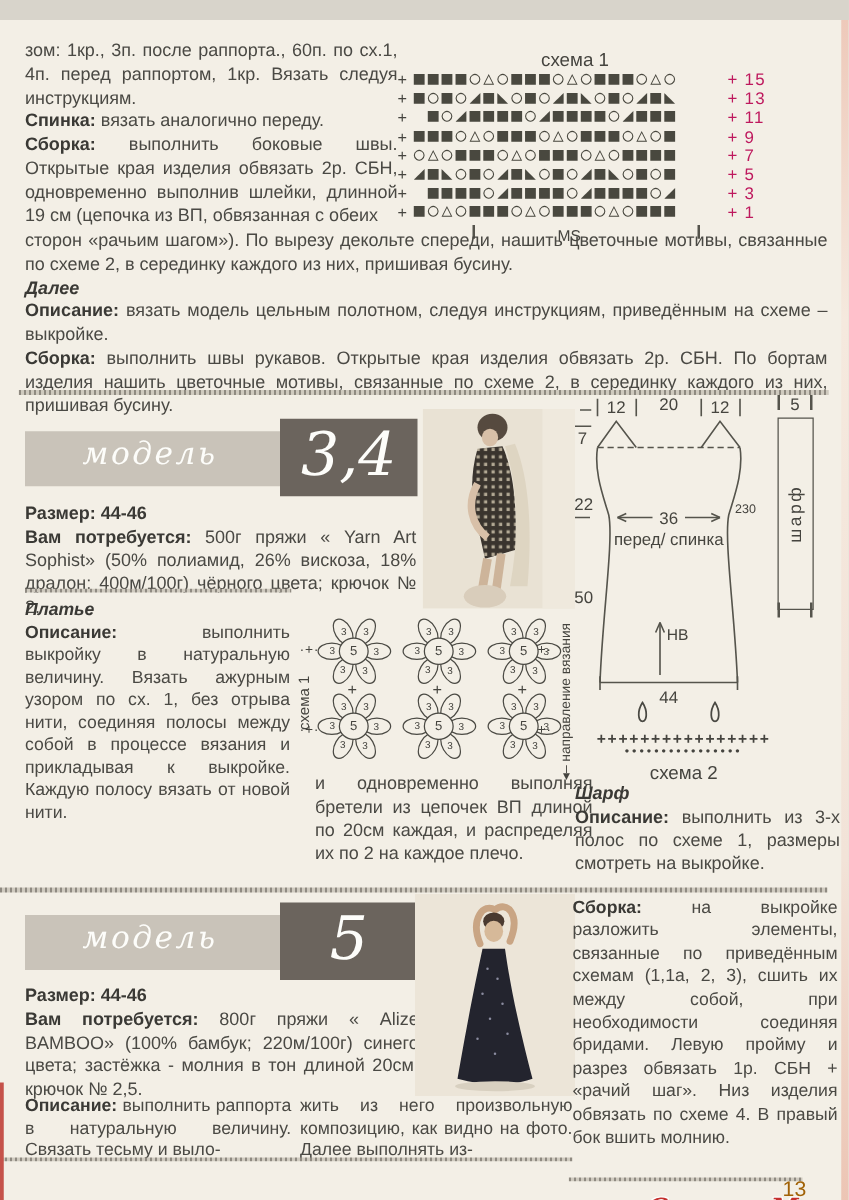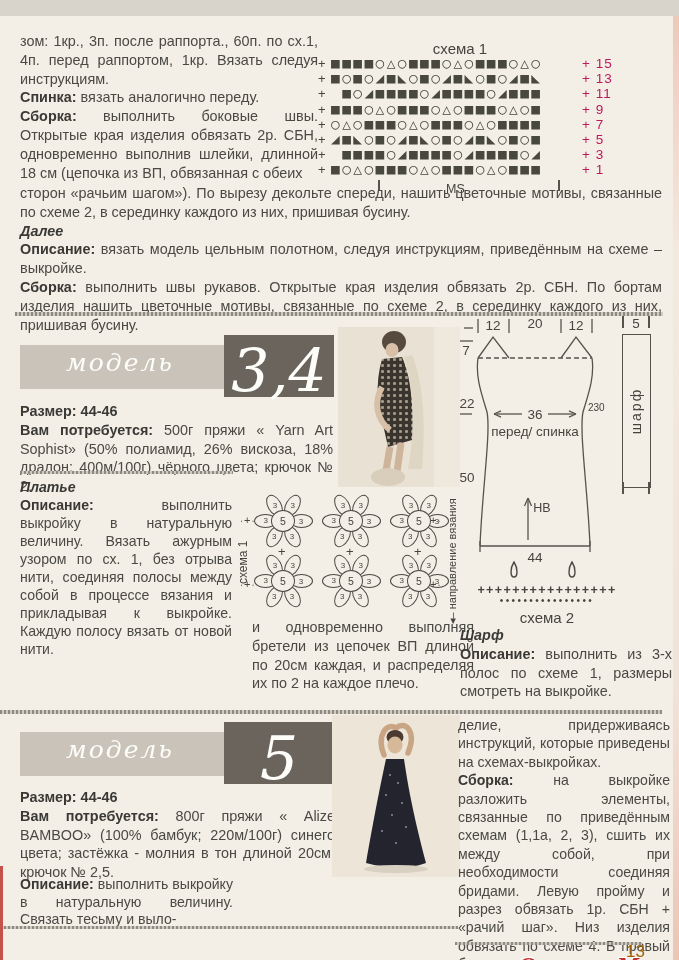--- a/index.html
+++ b/index.html
@@ -23,21 +23,21 @@
   .chart-ms{position:absolute;left:330px;top:164px;width:250px;height:16px;font-size:12.5px;color:#45443f;}
   .mstick{position:absolute;top:0;width:1.5px;height:11px;background:#55544c;}
   .mslabel{position:absolute;top:2px;}
 
   
   .banner-strip{position:absolute;left:20px;width:312px;height:44px;background:#c9c3b9;}
   .banner-box{position:absolute;left:224px;width:110px;height:62px;background:#6b645d;}
   .banner-script{position:absolute;left:20px;width:200px;text-align:center;
       font-family:"DejaVu Serif",serif;font-style:italic;font-size:25px;color:#fdfdfa;letter-spacing:2px;}
   .banner-num{position:absolute;left:224px;width:110px;text-align:center;
-      font-family:"DejaVu Serif",serif;font-style:italic;font-size:60px;color:#fdfdfa;}
+      font-family:"DejaVu Serif",serif;font-style:italic;font-size:48px;color:#fdfdfa;}
 
   
   .motif-grid{position:absolute;left:250px;top:478px;display:grid;grid-template-columns:repeat(3,66px);
       column-gap:2px;row-gap:8px;}
   .flower{position:relative;width:64px;height:52px;}
   .fcenter{position:absolute;left:50%;top:50%;width:22px;height:20px;margin:-10px 0 0 -11px;
       border:1.3px solid #4a4943;border-radius:50%;background:#f3efe6;z-index:2;
       display:flex;align-items:center;justify-content:center;font-size:10.5px;color:#45443f;}
   .petal{position:absolute;left:50%;top:50%;width:21px;height:12px;margin:-6px 0 0 -10.5px;
       border:1.2px solid #4a4943;border-radius:50%;display:flex;align-items:center;justify-content:center;}
@@ -84,21 +84,21 @@
   .scan-left-red{position:absolute;left:0;top:850px;width:3px;height:110px;background:#c5524a;}
 </style>
 </head>
 <body>
 
 <div class="page">
 
   <div class="abs txt" style="left:20px;top:16px;width:298px;">
     <p><span>зом: 1кр., 3п. после раппорта., 60п. по сх.1, 4п. перед раппортом, 1кр. Вязать следуя инструкциям.</span></p>
     <p><b>Спинка:</b><span> вязать аналогично переду.</span></p>
-    <p><b>Сборка:</b><span> выполнить боковые швы. Открытые края изделия обвязать 2р. СБН, одновременно выполнив шлейки, длинной 18 см (цепочка из ВП, обвязанная с обеих</span></p>
+    <p><b>Сборка:</b><span> выполнить боковые швы. Открытые края изделия обвязать 2р. СБН, одновременно выполнив шлейки, длинной 19 см (цепочка из ВП, обвязанная с обеих</span></p>
   </div>
 
   <div class="chart-title">схема 1</div>
   <div class="chart">
       <div class="crow">
         <span class="cplus">+</span>
         <span class="ccells">■■■■○△○■■■○△○■■■○△○</span>
         <span class="cnum">+ 15</span>
       </div>
       <div class="crow">
@@ -401,21 +401,24 @@
   <div class="banner-box" style="top:706px;"></div>
   <div class="banner-script" style="top:719px;">модель</div>
   <div class="banner-num" style="top:707px;">5</div>
 
   <div class="abs txt" style="left:20px;top:772px;width:315px;">
     <p><b>Размер:</b><b> 44-46</b></p>
     <p><b>Вам потребуется:</b><span> 800г пряжи « Alize BAMBOO» (100% бамбук; 220м/100г) синего цвета; застёжка - молния в тон длиной 20см; крючок № 2,5.</span></p>
   </div>
 
   <div class="abs txt" style="left:20px;top:860px;width:213px;font-size:14.1px;line-height:17.6px;">
-    <p><b>Описание:</b><span> выполнить выкройку в натуральную величину. Связать тесьму и выло-</span></p>
+    <p><b>Описание:</b><span> выполнить раппорта в натуральную величину. Связать тесьму и выло-</span></p>
+  </div>
+  <div class="abs txt" style="left:240px;top:860px;width:218px;font-size:14.1px;line-height:17.6px;">
+    <p><span>жить из него произвольную композицию, как видно на фото. Далее выполнять из-</span></p>
   </div>
 
   <div class="photo" style="left:332px;top:699px;width:128px;height:162px;">
     <svg width="128" height="162" viewBox="0 0 128 162">
       <rect width="128" height="162" fill="#ece5d8"></rect>
       <path d="M52,40 C44,20 55,7 64,13 C73,5 85,16 76,38" stroke="#c9a584" stroke-width="5.5" fill="none" stroke-linecap="round"></path>
       <ellipse cx="63" cy="22" rx="8.5" ry="7" fill="#4a3a30"></ellipse>
       <ellipse cx="63" cy="30" rx="7.5" ry="8.5" fill="#d6b999"></ellipse>
       <path d="M54,44 C48,72 42,102 34,148 C56,154 78,154 94,148 C82,102 76,72 72,44 Z" fill="#23242e"></path>
       <g fill="#8b8ca0">
@@ -426,21 +429,20 @@
           <circle cx="60" cy="100" r="1"></circle>
           <circle cx="50" cy="116" r="1"></circle>
         <circle cx="74" cy="112" r="1"></circle>
           <circle cx="64" cy="128" r="1"></circle>
       </g>
       <ellipse cx="64" cy="154" rx="32" ry="4" fill="#d8d0c0"></ellipse>
     </svg>
   </div>
 
   <div class="abs txt" style="left:458px;top:700px;width:212px;font-size:14.1px;line-height:18.4px;">
-    <p><span>делие, придерживаясь инструкций, которые приведены на схемах-выкройках.</span></p>
     <p><b>Сборка:</b><span> на выкройке разложить элементы, связанные по приведённым схемам (1,1а, 2, 3), сшить их между собой, при необходимости соединяя бридами. Левую пройму и разрез обвязать 1р. СБН + «рачий шаг». Низ изделия обвязать по схеме 4. В правый бок вшить молнию.</span></p>
   </div>
 
   <div class="hrule" style="left:0px;top:910px;width:458px;height:3px;"></div>
   <div class="hrule" style="left:455px;top:926px;width:187px;height:3px;"></div>
 
   <div class="pagenum">13</div>
   <div class="watermark">Страна Мам</div>
 
   <div class="scan-right"></div>

